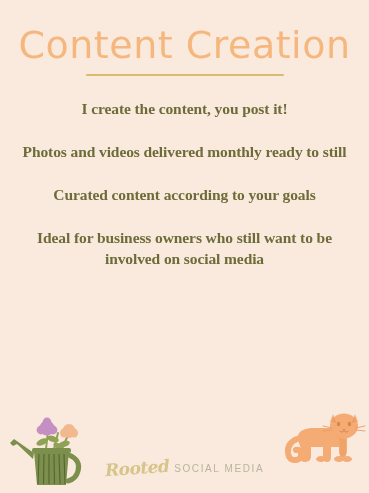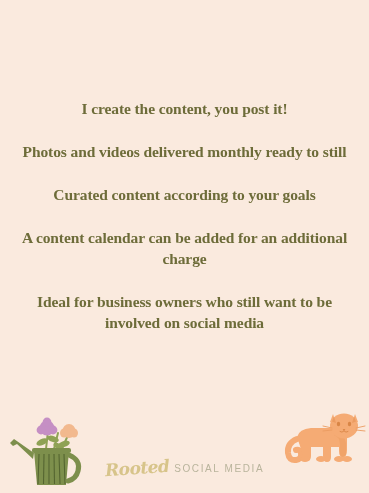--- a/index.html
+++ b/index.html
@@ -113,26 +113,29 @@
     width: 82px;
     height: 62px;
   }
   svg { display: block; overflow: visible; }
 </style>
 </head>
 <body>
 
 <div class="poster">
 
+  <div class="title-block">
+    <h1 class="title">Content Creation</h1>
+    <div class="divider"></div>
+  </div>
 
   <div class="body-block">
     <p class="line">I create the content, you post it!</p>
     <p class="line">Photos and videos delivered monthly ready to still</p>
     <p class="line">Curated content according to your goals</p>
-    <p class="line">A content calendar can be added for an additional charge</p>
     <p class="line">Ideal for business owners who still want to be involved on social media</p>
   </div>
 
   <div class="logo">
     <span class="logo-script">Rooted</span><span class="logo-caps">SOCIAL MEDIA</span>
   </div>
 
   <div class="art-left">
     <svg viewBox="0 0 86 76" width="86" height="76" aria-hidden="true">
 

